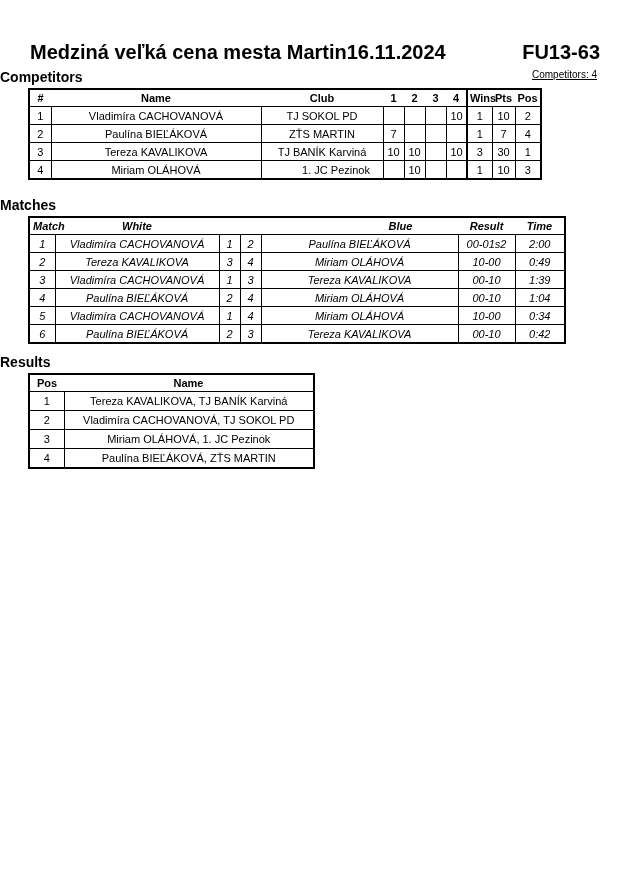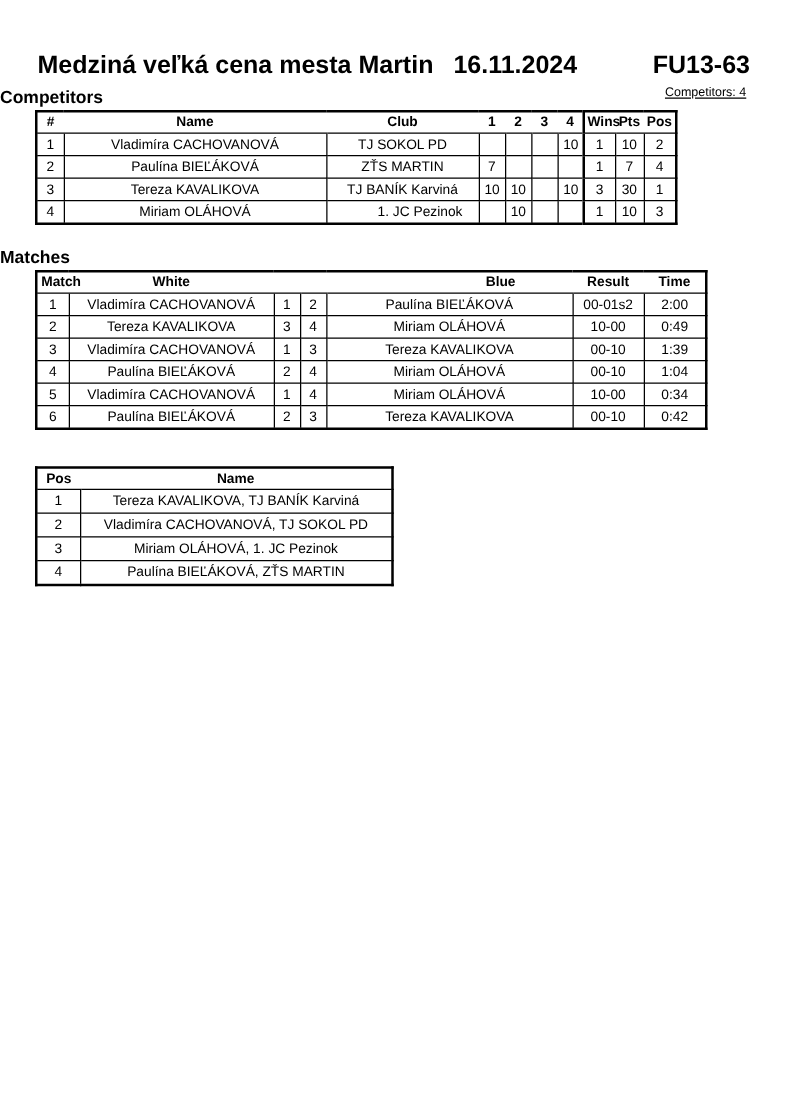--- a/index.html
+++ b/index.html
@@ -6,41 +6,41 @@
   .page {
     position:relative; width:630px; height:891px; background:#ffffff;
     font-family:"Liberation Sans", sans-serif; color:#000; overflow:hidden;border-radius:21px;
   }
   
   .title-row {
     position:absolute; left:30px; top:41px; width:570px;
     display:flex; align-items:baseline;
     font-weight:bold; font-size:20px; white-space:nowrap;
   }
-  .title-date { margin-left:16px; }
+  .title-date { }
   .title-spacer { flex:1; }
   
   .competitors-count {
     position:absolute; top:69px; right:33px; font-size:10px;text-decoration:underline;
   }
   
   .section-title {
     position:absolute; font-weight:bold; font-size:14px; 
     white-space:nowrap;
   }
   .st-competitors { left:0; top:69px;  width:518px; }
   .st-matches     { left:0; top:197px; width:592px; }
   .st-results     { left:0; top:354px; width:342px; }
   
   table.tbl {
     position:absolute; border-collapse:collapse; table-layout:fixed;
     border:2px solid #000;
   }
   #competitors-table { left:28px; top:88px;  width:512px; }
-  #matches-table     { left:28px; top:216px; width:536px; }
+  #matches-table     { left:28px; top:216px; width:536px;font-style:italic; }
   #results-table     { left:28px; top:373px; width:285px; }
   .tbl th {
     font-size:11px; font-weight:bold; height:16px; padding:0 2px;
     border-bottom:1px solid #000; text-align:center; white-space:nowrap;
     overflow:visible;
   }
   .tbl td {
     border:1px solid #000; font-size:11px; height:17px; padding:0 4px;
     white-space:nowrap; overflow:hidden;
   }
@@ -218,20 +218,21 @@
           <td class="l">Paulína BIEĽÁKOVÁ</td>
           <td class="c">2</td>
           <td class="c">3</td>
           <td class="l">Tereza KAVALIKOVA</td>
           <td class="c">00-10</td>
           <td class="c">0:42</td>
         </tr>
       </tbody>
   </table>
 
+  <div class="section-title st-results">Results</div>
   <table class="tbl" id="results-table">
     <colgroup>
       <col style="width:35px">
         <col style="width:250px">
     </colgroup>
     <thead>
       <tr>
         <th>Pos</th>
         <th>Name</th>
       </tr>

